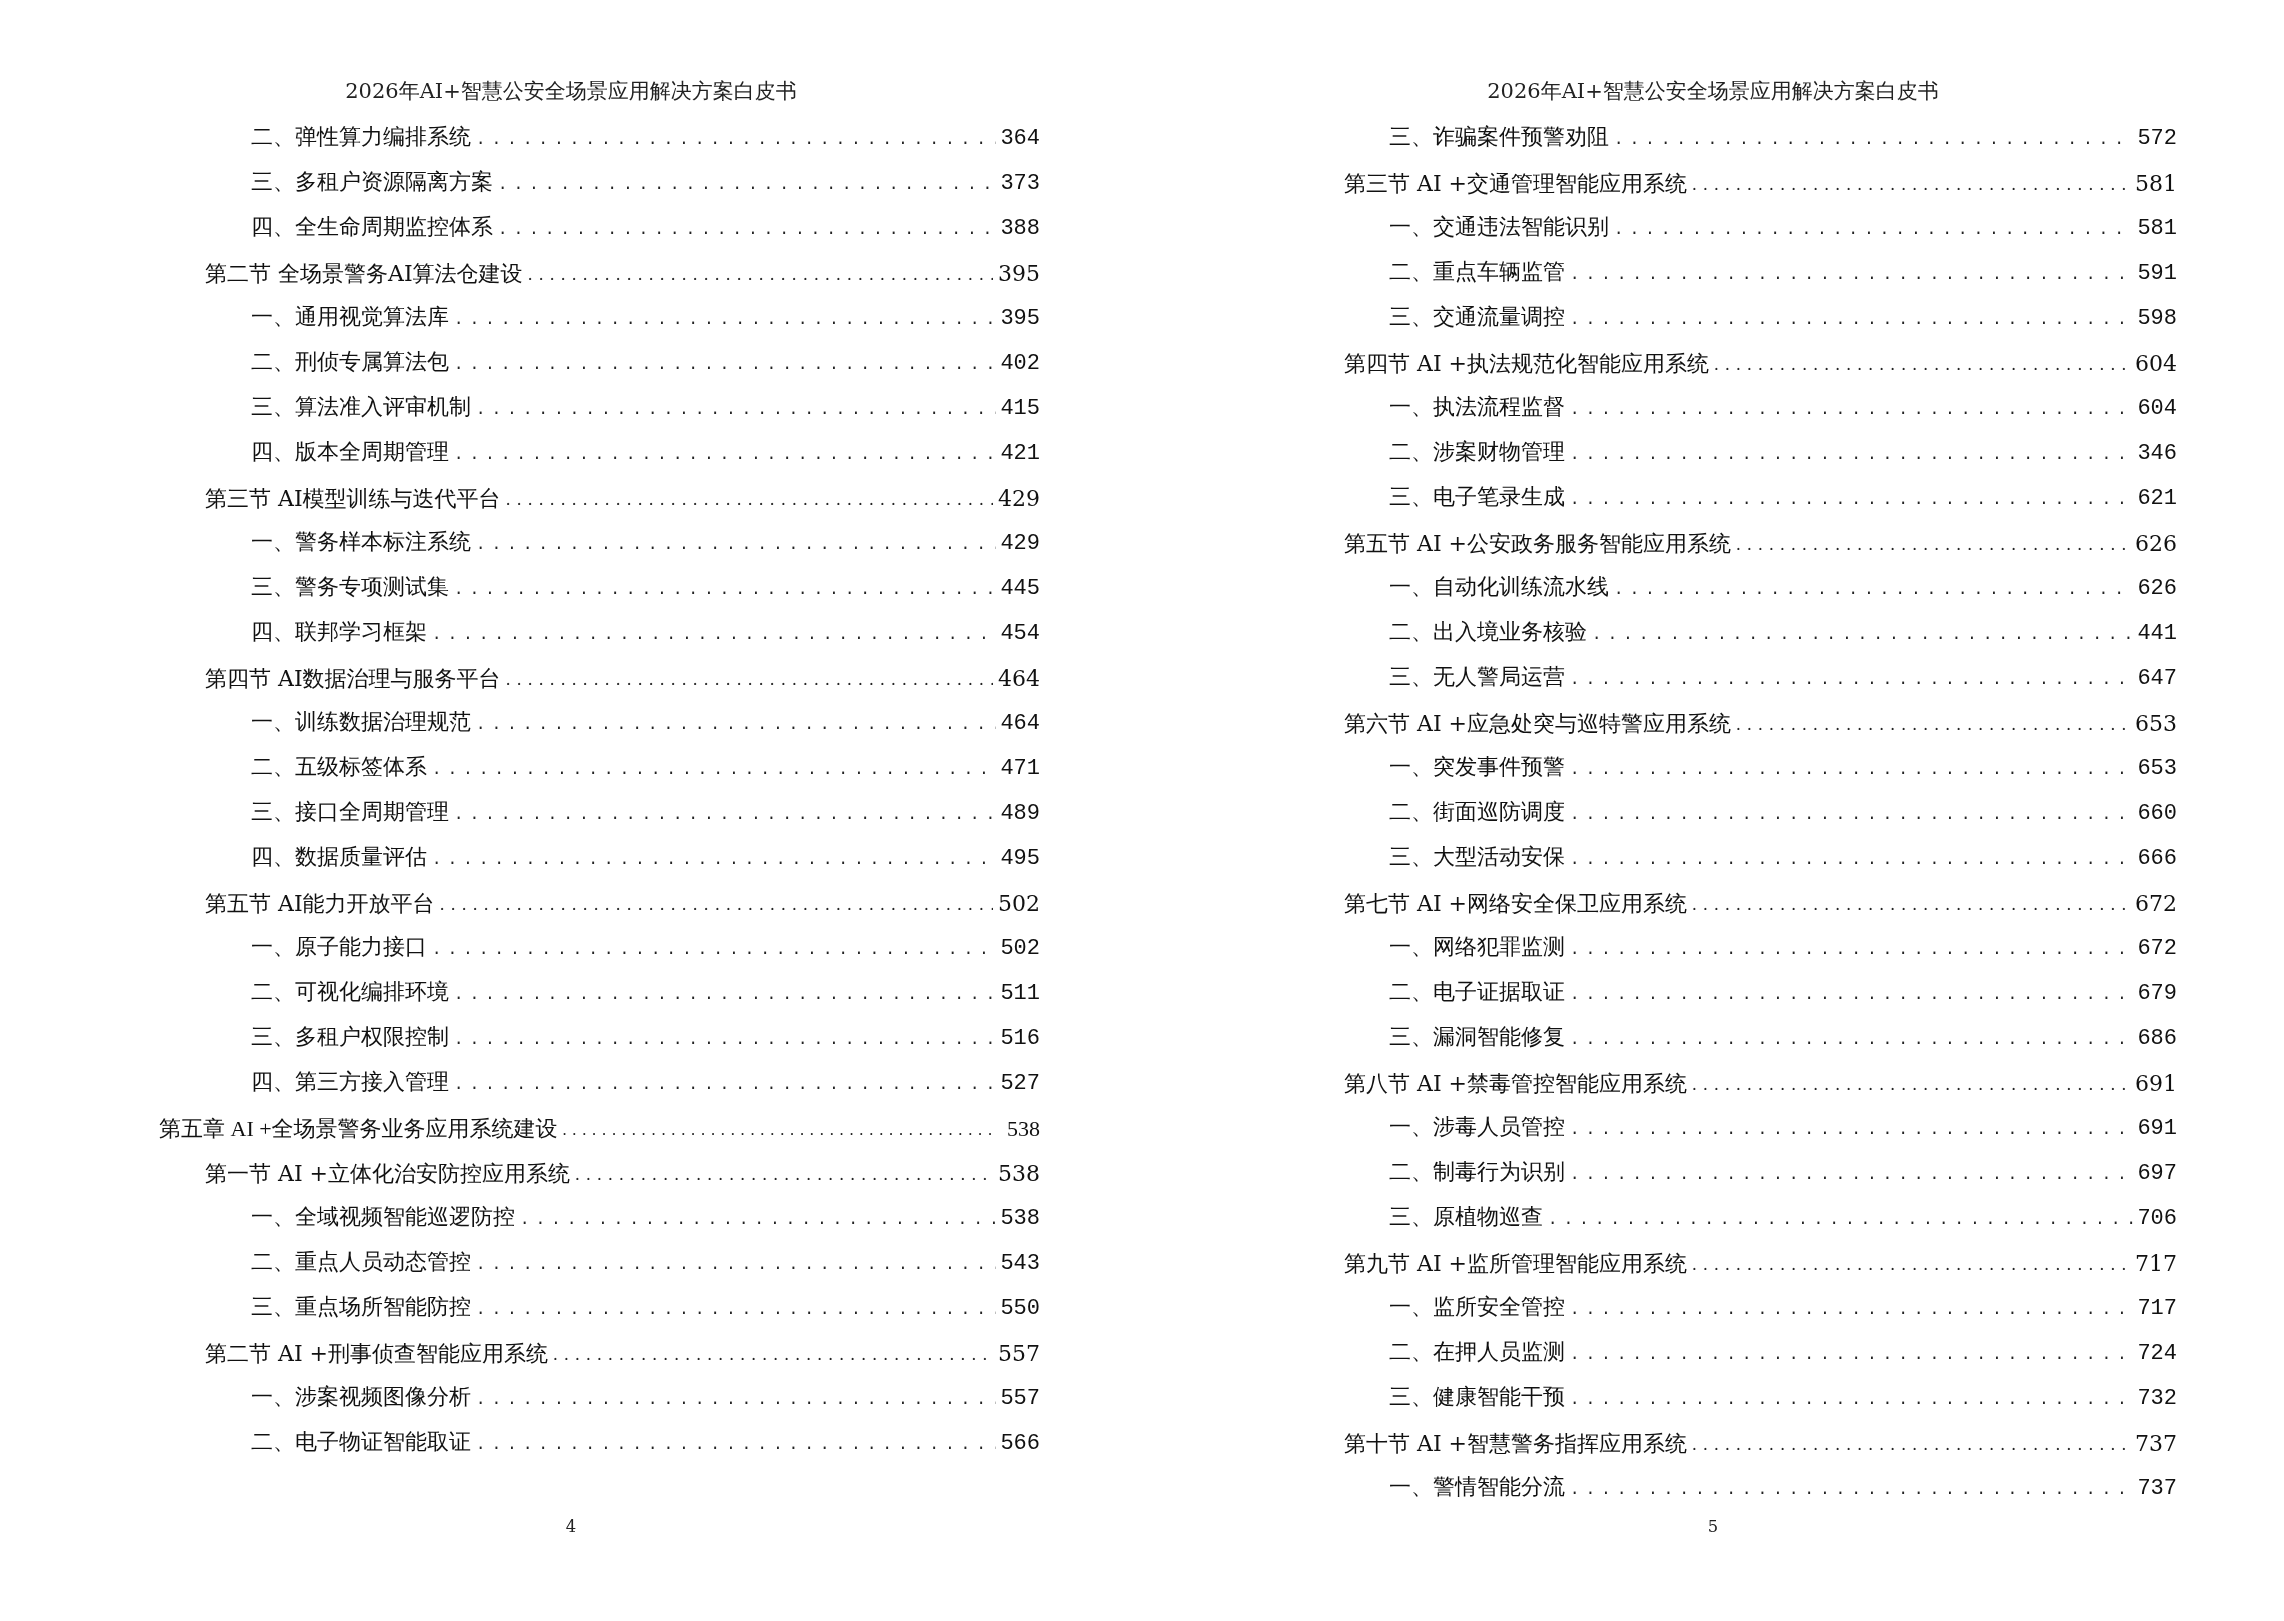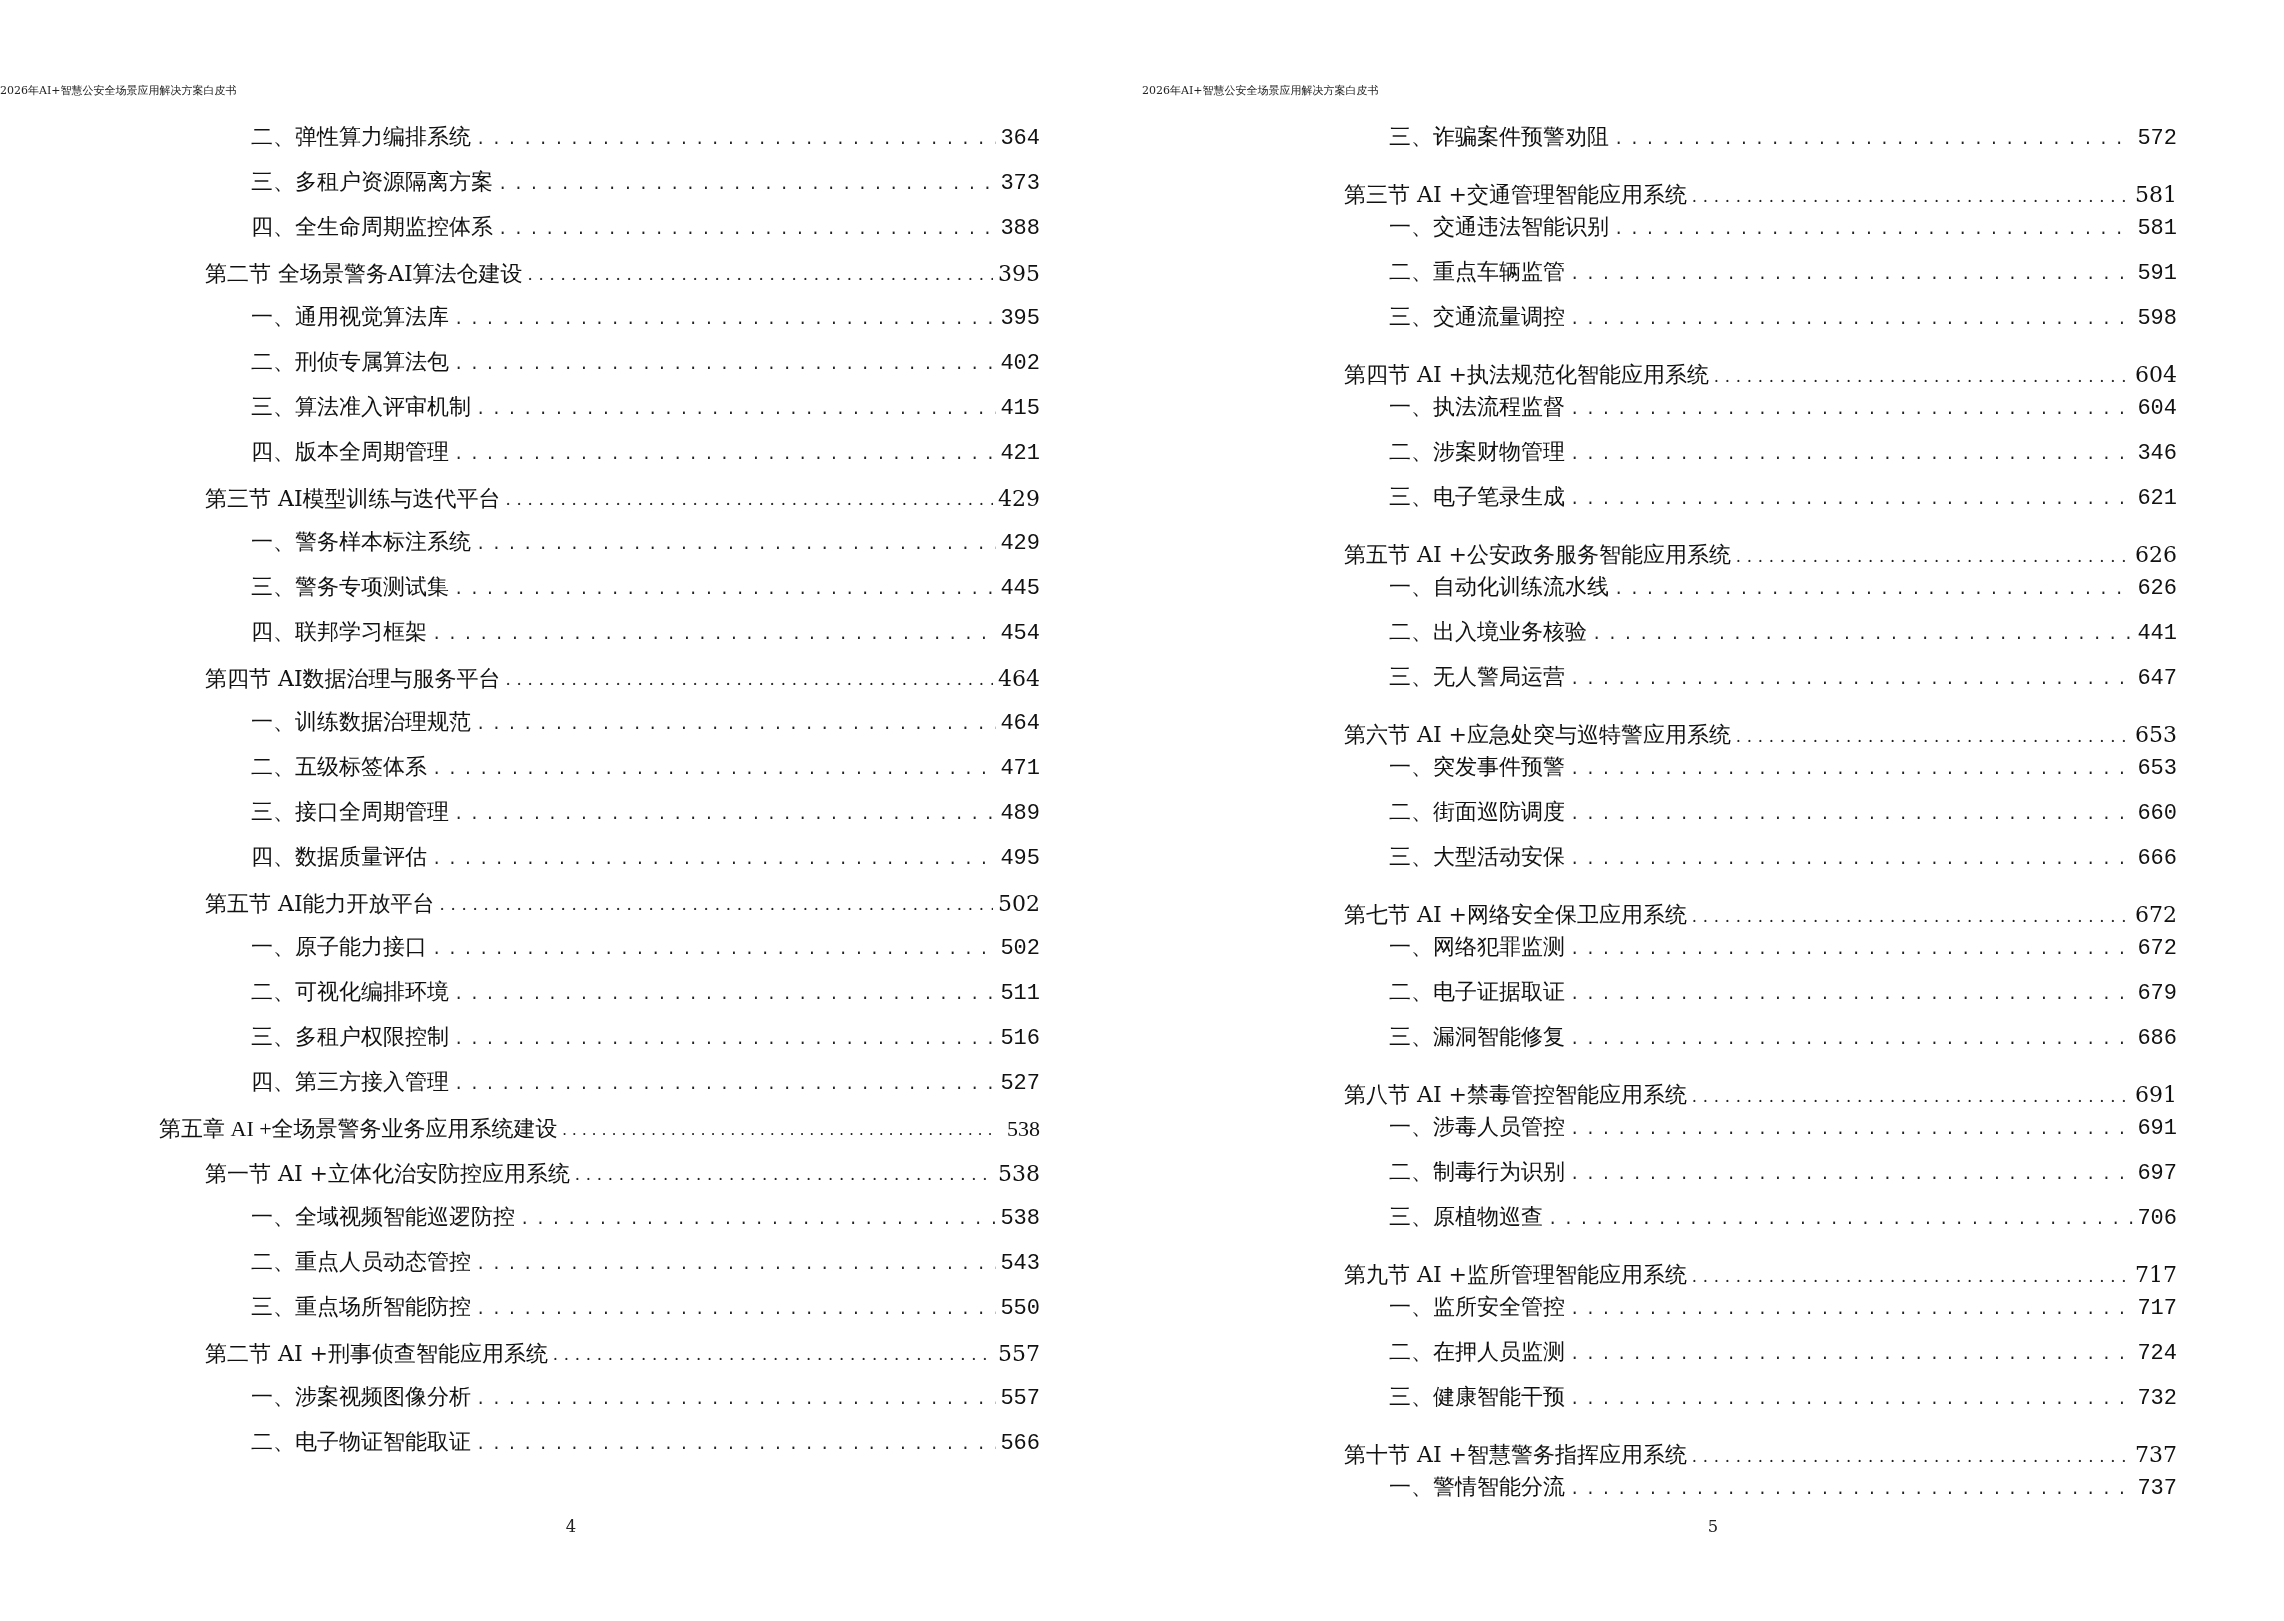--- a/index.html
+++ b/index.html
@@ -1,33 +1,33 @@
 <!DOCTYPE html>
 <html style="font-size:7.7px"><head>
 <meta charset="utf-8">
 <style>
   html, body { margin:0; padding:0; background:#ffffff; }
   body { width:2284px; height:1622px; position:relative; overflow:hidden;
          font-family:"DejaVu Serif","Liberation Serif",serif; color:#111; }
   .page { position:absolute; top:0; height:1622px; }
   .page.left { left:0; width:1142px; }
   .page.right { left:1142px; width:1142px; }
-  .header { position:absolute; top:83px; width:100%; text-align:left; font-size:11px; color:#222; }
+  .header { position:absolute; top:77px; width:100%; text-align:center; font-size:21px; color:#222; }
   .toc { position:absolute; top:116px; }
   .page.left .toc { left:159px; width:881px; }
   .page.right .toc { left:202px; width:833px; }
   .row { height:45px; display:flex; align-items:center; font-size:22px; line-height:1; white-space:nowrap; }
   .row .title { flex:0 0 auto; }
   .row .leader { flex:1 1 auto; overflow:hidden; margin:0 4.8px; position:relative; height:22px; }
   .row .leader::after { content:"........................................................................................................................................................................................................................................................"; position:absolute; left:0; bottom:1px; letter-spacing:5.8px; font-size:16.4px; color:#222; }
   .row .num { flex:0 0 auto; text-align:right; min-width:39px; }
   .row.l0 { padding-left:0;font-family:Liberation Serif, serif; }
   .row.l1 { padding-left:46px; }
   .row.l2 { padding-left:92px;font-family:Liberation Mono, monospace; }
-  .page.right .row.l1 { padding-left:0;align-items:flex-end; }
+  .page.right .row.l1 { padding-left:0; }
   .page.right .row.l2 { padding-left:45px; }
   .pagenum { position:absolute; top:1517px; width:100%; text-align:center; font-size:16.4px; color:#222; }
 </style>
 </head>
 <body>
 
 <div class="page left">
   <div class="header">2026年AI+智慧公安全场景应用解决方案白皮书</div>
   <div class="toc">
       <div class="row l2">

